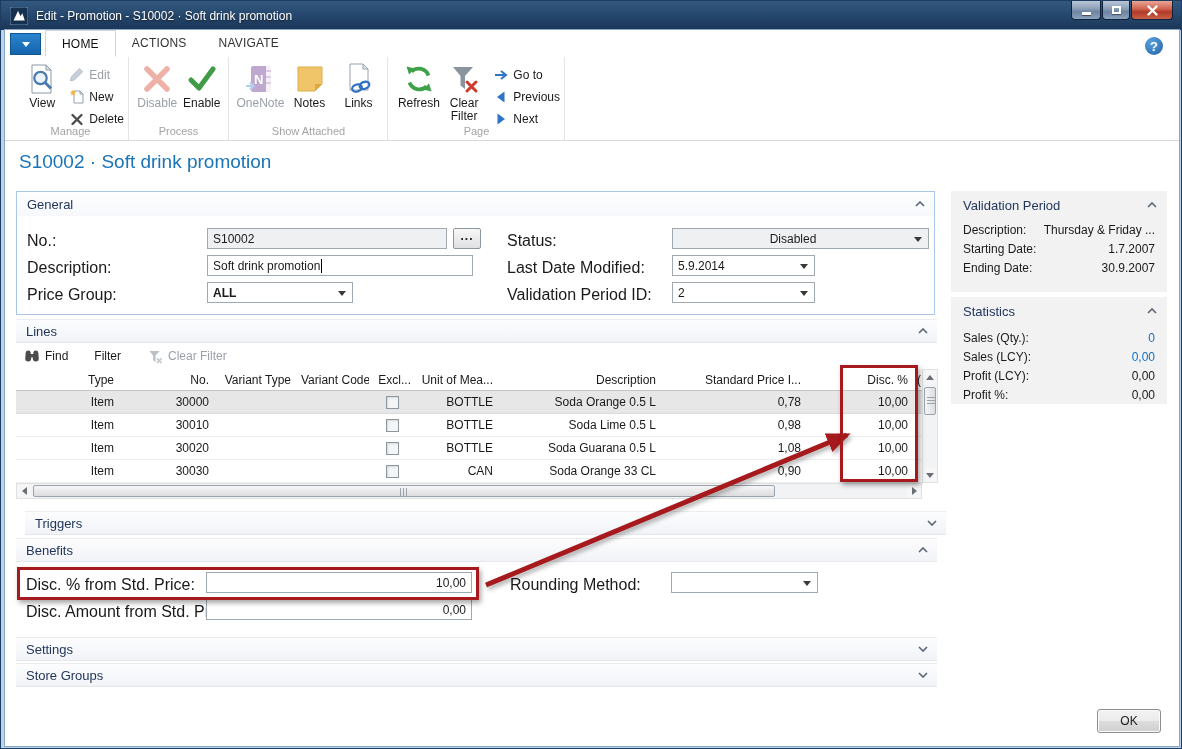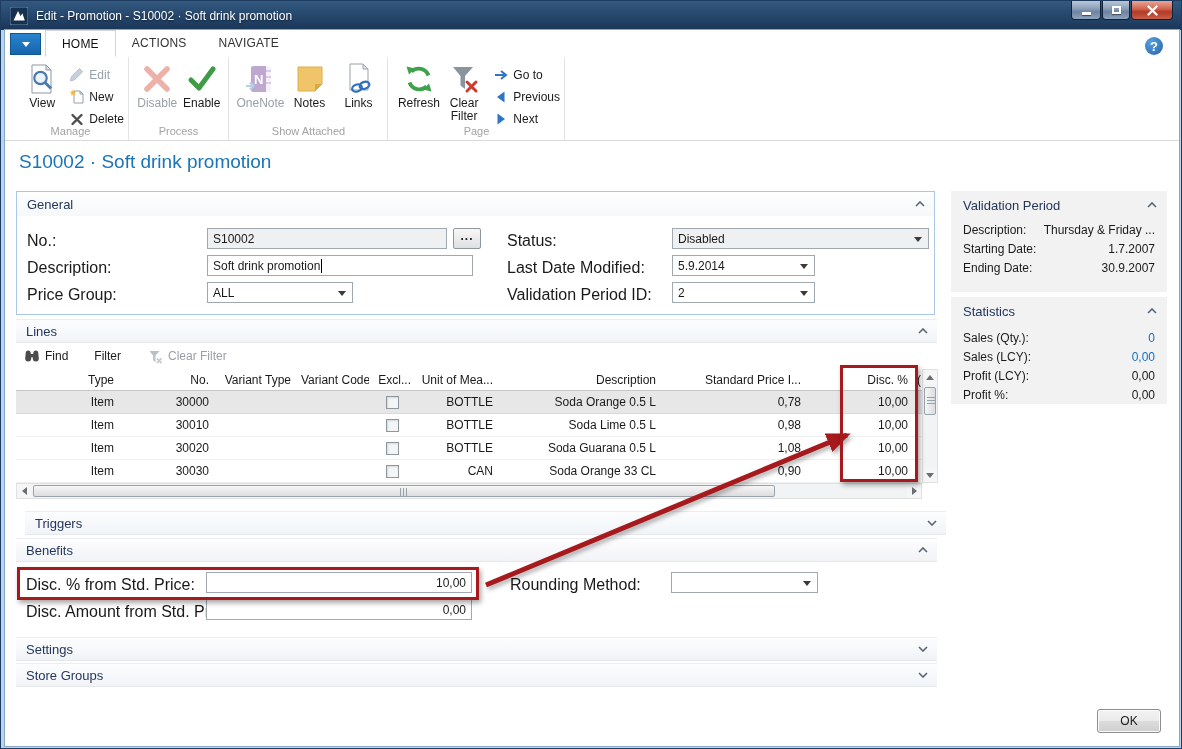--- a/index.html
+++ b/index.html
@@ -61,21 +61,21 @@
   .fg-hdr .chev{position:absolute;right:9px;top:9px;}
 
   .flabel{position:absolute;font-size:16px;color:#1a1a1a;white-space:nowrap;}
   .tbox{position:absolute;height:21px;border:1px solid #a0a8b0;background:#fff;display:flex;align-items:center;
     padding:0 5px;font-size:12px;white-space:nowrap;overflow:hidden;}
   .tbox.gray{background:#eef0f1;}
   .tbox.num{justify-content:flex-end;}
   .caret{display:inline-block;width:1px;height:14px;background:#000;margin-left:1px;}
   .combo{position:absolute;height:21px;border:1px solid #a0a8b0;background:#fff;display:flex;align-items:center;
     padding:0 20px 0 5px;font-size:12px;}
-  .combo.gray{background:#eef0f1;}
+  .combo.gray{background:#eef0f1;justify-content:center;}
   .combo .carrow{position:absolute;right:6px;top:8px;width:0;height:0;
     border-left:4px solid transparent;border-right:4px solid transparent;border-top:5px solid #3a3a3a;}
   .assistbtn{position:absolute;height:21px;width:28px;border:1px solid #8f979e;border-radius:2px;
     background:linear-gradient(180deg,#f7f7f7,#dfe0e2);display:flex;align-items:center;justify-content:center;
     font-weight:bold;letter-spacing:1px;padding-bottom:6px;}
 
   
   .lines-toolbar{position:absolute;left:11px;top:313px;width:921px;height:26px;display:flex;align-items:center;background:#fff;}
   .ltb-item{display:flex;align-items:center;margin-right:26px;}
   .ltb-item .sicon{width:16px;height:15px;margin-right:5px;}
@@ -309,21 +309,21 @@
       </div>
       <div class="assistbtn" style="left:436px;top:36px;">
         <span>...</span>
       </div>
       <span class="flabel" style="left:10px;top:67px;">Description:</span>
       <div class="tbox" style="left:190px;top:63px;width:266px;">
         <span>Soft drink promotion</span>
           <span class="caret"></span>
       </div>
       <span class="flabel" style="left:10px;top:94px;">Price Group:</span>
-      <div class="combo" style="left:190px;top:90px;width:146px;">
+      <div class="combo" style="left:190px;top:90px;width:146px;font-weight:bold;">
         <span>ALL</span>
         <span class="carrow"></span>
       </div>
       <span class="flabel" style="left:490px;top:40px;">Status:</span>
       <div class="combo gray" style="left:655px;top:36px;width:257px;">
         <span>Disabled</span>
         <span class="carrow"></span>
       </div>
       <span class="flabel" style="left:490px;top:67px;">Last Date Modified:</span>
       <div class="combo" style="left:655px;top:63px;width:143px;">

